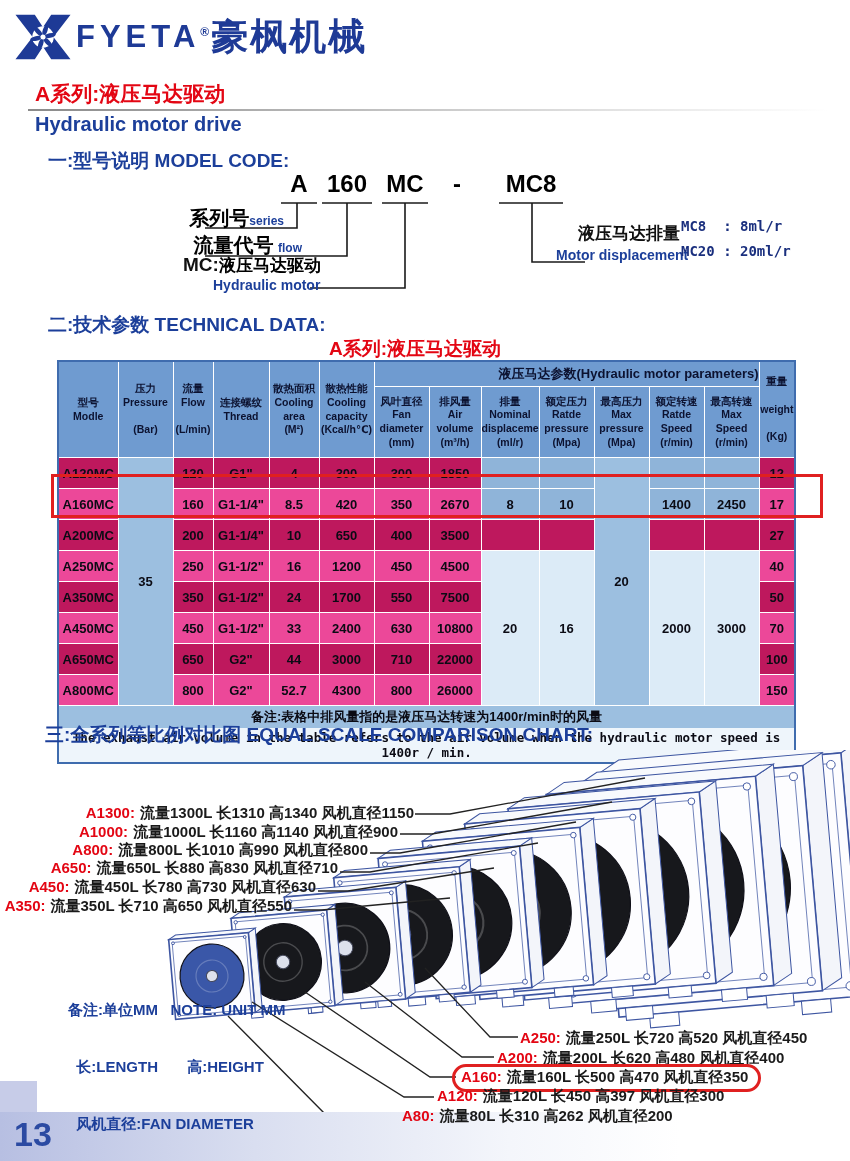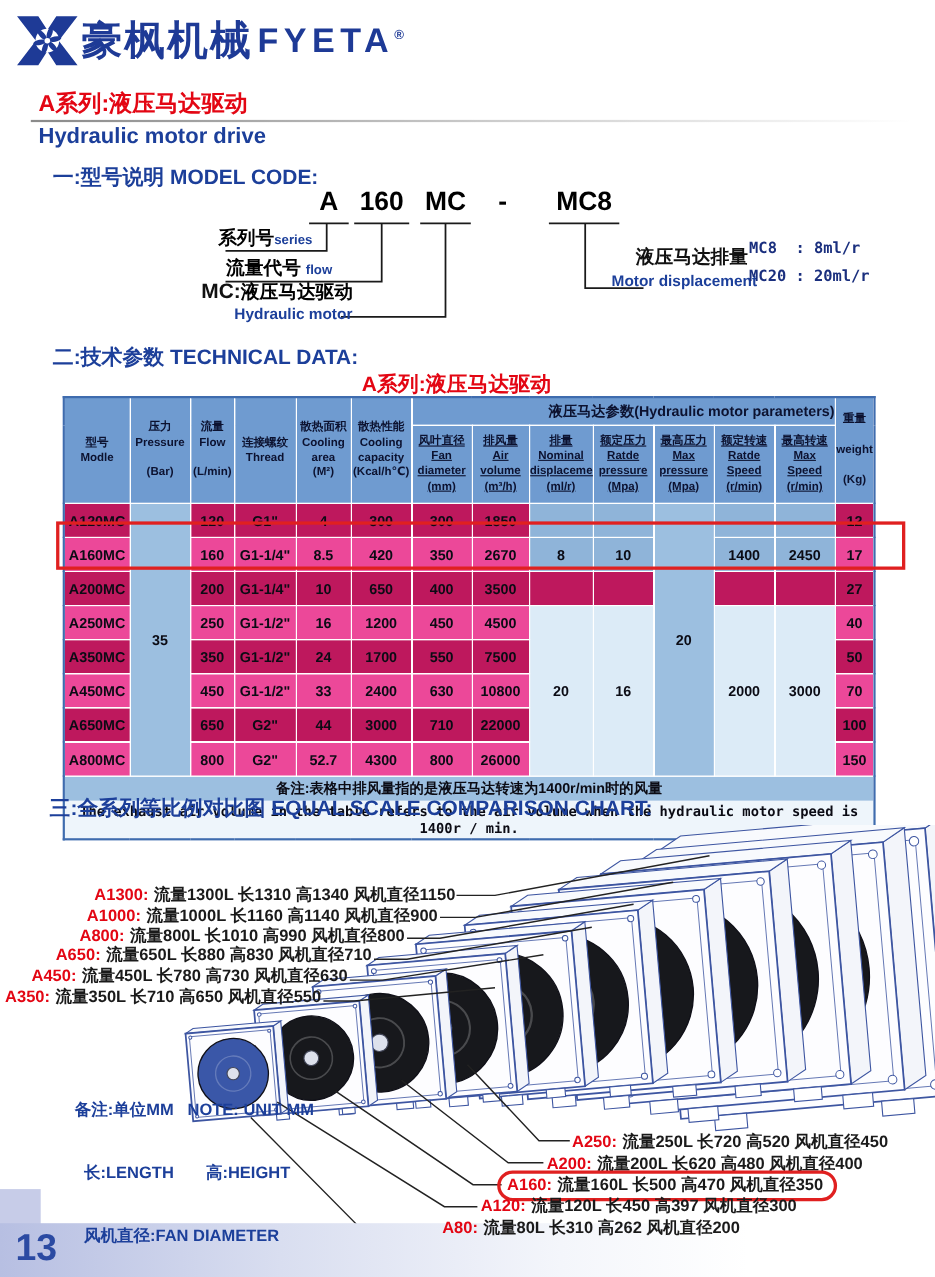--- a/index.html
+++ b/index.html
@@ -11,40 +11,40 @@
   #brand-reg{font-size:12px;vertical-align:super;letter-spacing:0;}
   #brand-cn{font-weight:700;color:#1e3a96;font-size:37px;letter-spacing:2px;margin-left:2px;}
   #series-title-cn{position:absolute;left:35px;top:80px;color:#e30613;font-size:21px;font-weight:700;}
   #title-divider{position:absolute;left:28px;top:109px;width:800px;height:2px;
        background:linear-gradient(90deg,#8a8a8a,#cfcfcf 55%,rgba(255,255,255,0));}
   #series-title-en{position:absolute;left:35px;top:113px;color:#1c3f9a;font-size:20px;font-weight:700;}
   .section-heading{position:absolute;color:#1c3f9a;font-size:19px;font-weight:700;}
   
   #model-code{position:absolute;left:0;top:170px;width:850px;height:140px;}
   .token{position:absolute;top:0;font-size:24px;font-weight:700;color:#000;text-align:center;}
-  .mc-label-cn{font-size:17px;font-weight:700;color:#000;}
+  .mc-label-cn{font-size:20px;font-weight:700;color:#000;}
   .mc-label-en{font-size:12px;font-weight:700;color:#1c3f9a;}
   #mc-series{position:absolute;right:566px;top:35px;white-space:nowrap;}
   #mc-flow{position:absolute;right:548px;top:62px;white-space:nowrap;}
   #mc-motor{position:absolute;left:183px;top:84px;}
   #mc-motor .line2{color:#1c3f9a;font-size:14px;font-weight:700;margin-left:30px;}
   #mc-disp-cn{position:absolute;left:578px;top:52px;font-size:17px;font-weight:700;}
   #mc-disp-en{position:absolute;left:556px;top:77px;font-size:14px;font-weight:700;color:#1c3f9a;}
   .mc-value{position:absolute;left:681px;font-family:"DejaVu Sans Mono","Liberation Mono",monospace;
        font-size:14px;font-weight:700;color:#1a2f7e;white-space:pre;}
   
   #table-title{position:absolute;left:220px;top:336px;width:390px;text-align:center;
        color:#e30613;font-size:19px;font-weight:700;}
   #tech-table{position:absolute;left:57px;top:360px;width:737px;border-collapse:collapse;
        table-layout:fixed;border:2px solid #3f6cae;}
   #tech-table th,#tech-table td{border:1px solid #fff;text-align:center;vertical-align:middle;overflow:hidden;}
   #tech-table th{background:#6f9bd0;color:#0c1230;font-weight:700;font-size:10.5px;
        line-height:1.3;white-space:pre-line;padding:2px 0;}
   #tech-table th.group{font-size:13px;height:20px;text-align:right;}
-  #tech-table tr.sub th{height:66px;text-decoration:underline;}
+  #tech-table tr.sub th{height:66px;}
   #tech-table td{font-size:13px;font-weight:700;height:30px;padding:0;color:#0b0b14;}
   tr.row-dark td{background:#be185d;}
   tr.row-light td{background:#ec4899;}
   td.cell-span{background:#9cbfe0 !important;}
   td.cell-dim{background:#8fb4d9 !important;}
   td.cell-merge{background:#dcebf7 !important;}
   td.notecell{padding:0;height:auto;}
   .note-cn{background:#9cbfe0;font-size:13px;font-weight:700;padding:2px 0;}
   .note-en{background:#eef5fb;font-family:"DejaVu Sans Mono","Liberation Mono",monospace;
        font-size:12.5px;font-weight:700;padding:2px 0;}
@@ -74,22 +74,22 @@
     <g fill="#1e3a96">
       <ellipse cx="39" cy="22.5" rx="3.2" ry="8" transform="rotate(18 39 32)"></ellipse>
       <ellipse cx="39" cy="22.5" rx="3.2" ry="8" transform="rotate(78 39 32)"></ellipse>
       <ellipse cx="39" cy="22.5" rx="3.2" ry="8" transform="rotate(138 39 32)"></ellipse>
       <ellipse cx="39" cy="22.5" rx="3.2" ry="8" transform="rotate(198 39 32)"></ellipse>
       <ellipse cx="39" cy="22.5" rx="3.2" ry="8" transform="rotate(258 39 32)"></ellipse>
       <ellipse cx="39" cy="22.5" rx="3.2" ry="8" transform="rotate(318 39 32)"></ellipse>
     </g>
     <circle cx="39" cy="32" r="3.4" fill="#fff"></circle>
   </svg>
+  <span id="brand-text"><span>FYETA</span><span id="brand-reg">®</span></span>
   <span id="brand-cn">豪枫机械</span>
-  <span id="brand-text"><span>FYETA</span><span id="brand-reg">®</span></span>
 </div>
 
 <div id="series-title-cn">A系列:液压马达驱动</div>
 <div id="title-divider"></div>
 <div id="series-title-en">Hydraulic motor drive</div>
 
 <div class="section-heading" style="left:48px;top:148px;">一:型号说明 MODEL CODE:</div>
 
 <div id="model-code">
   <span class="token" style="left:281px;width:36px;">A</span>

